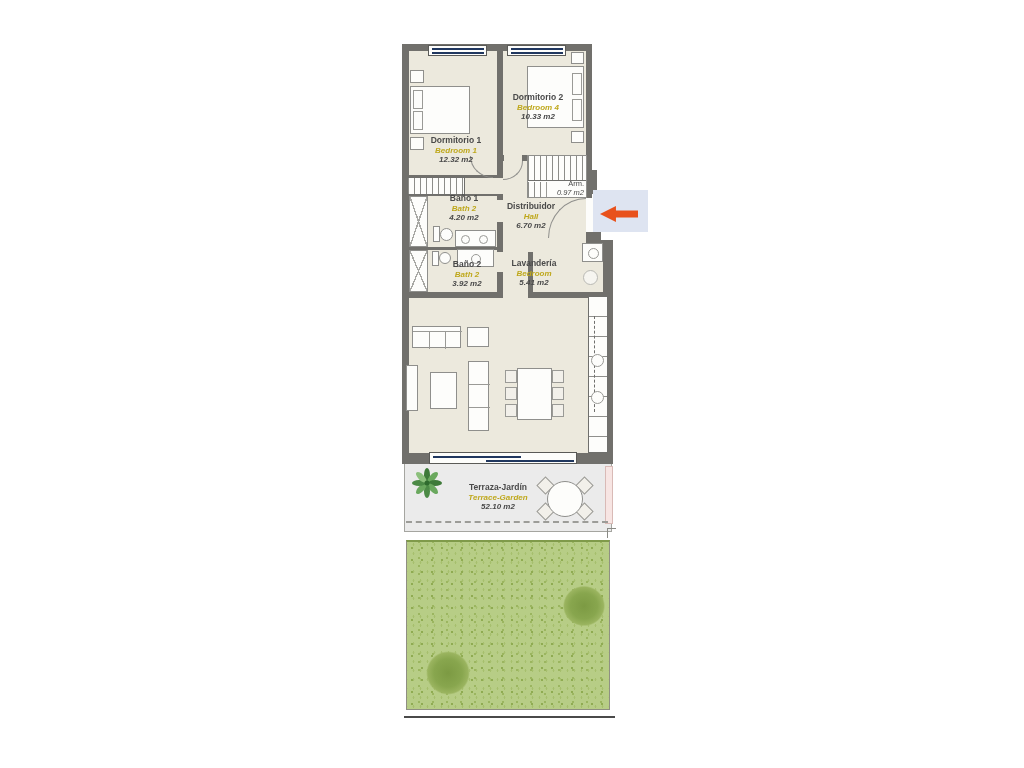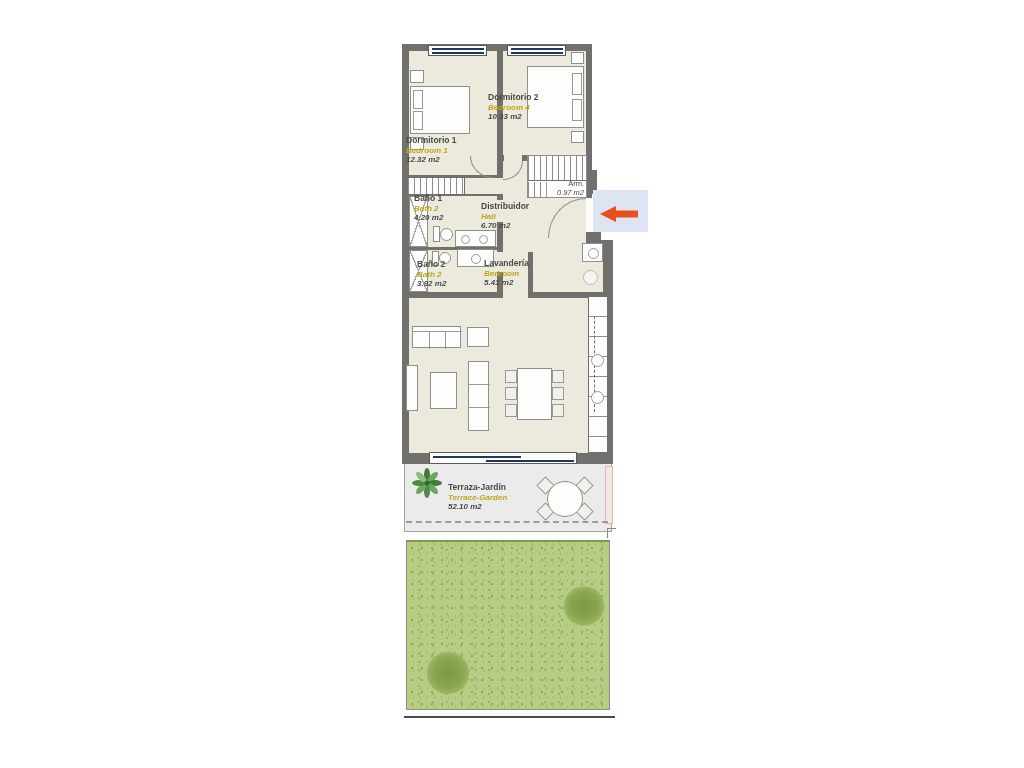--- a/index.html
+++ b/index.html
@@ -14,21 +14,21 @@
   .cell{border:1px solid #9a9a96;background:#fdfdfb}
   .hatch{background-color:#fdfdfb;border:1px solid #6f6f6c;
          background-image:repeating-linear-gradient(90deg,#8d8d89 0 1px,transparent 1px 6px)}
   .shower{background-color:#fdfdfb;border:1px solid #8f8f8c;background-image:
      linear-gradient(to top right, transparent calc(50% - .7px), #a8a8a4 calc(50% - .7px) calc(50% + .7px), transparent calc(50% + .7px)),
      linear-gradient(to bottom right, transparent calc(50% - .7px), #a8a8a4 calc(50% - .7px) calc(50% + .7px), transparent calc(50% + .7px))}
   .circle{border-radius:50%}
   .navy{background:#20375f}
   .win{background:#fdfdfb;border:1px solid #5a5a57}
   .arc{border-color:#8f8f8c;border-style:solid;border-width:0}
-  .lbl{text-align:left;color:#4a4a4a;font-weight:bold;font-size:8.5px;line-height:9.5px;white-space:nowrap}
+  .lbl{text-align:center;color:#4a4a4a;font-weight:bold;font-size:8.5px;line-height:9.5px;white-space:nowrap}
   .lbl .en{color:#bfa81c;font-style:italic;font-size:8px}
   .lbl .area{font-style:italic;font-size:8px}
   .lbl-sm{font-size:7.5px;line-height:8.5px;color:#4a4a4a;text-align:right;white-space:nowrap}
   .lbl-sm .area{font-style:italic}
   .chair{background:#f2f0ea;border:1px solid #9a9a96}
   .dash-v{border-left:1px dashed #6f6f6c}
   .dash-h{border-top:2px dashed #9c9c98}
   .arrow-left{background:#e8511c;clip-path:polygon(0 50%,42% 0,42% 28%,100% 28%,100% 72%,42% 72%,42% 100%)}
   #garden{background-color:#b7cd86;border:1px solid #8f8f82;border-top:2px solid #7f9a4a;
     background-image:

